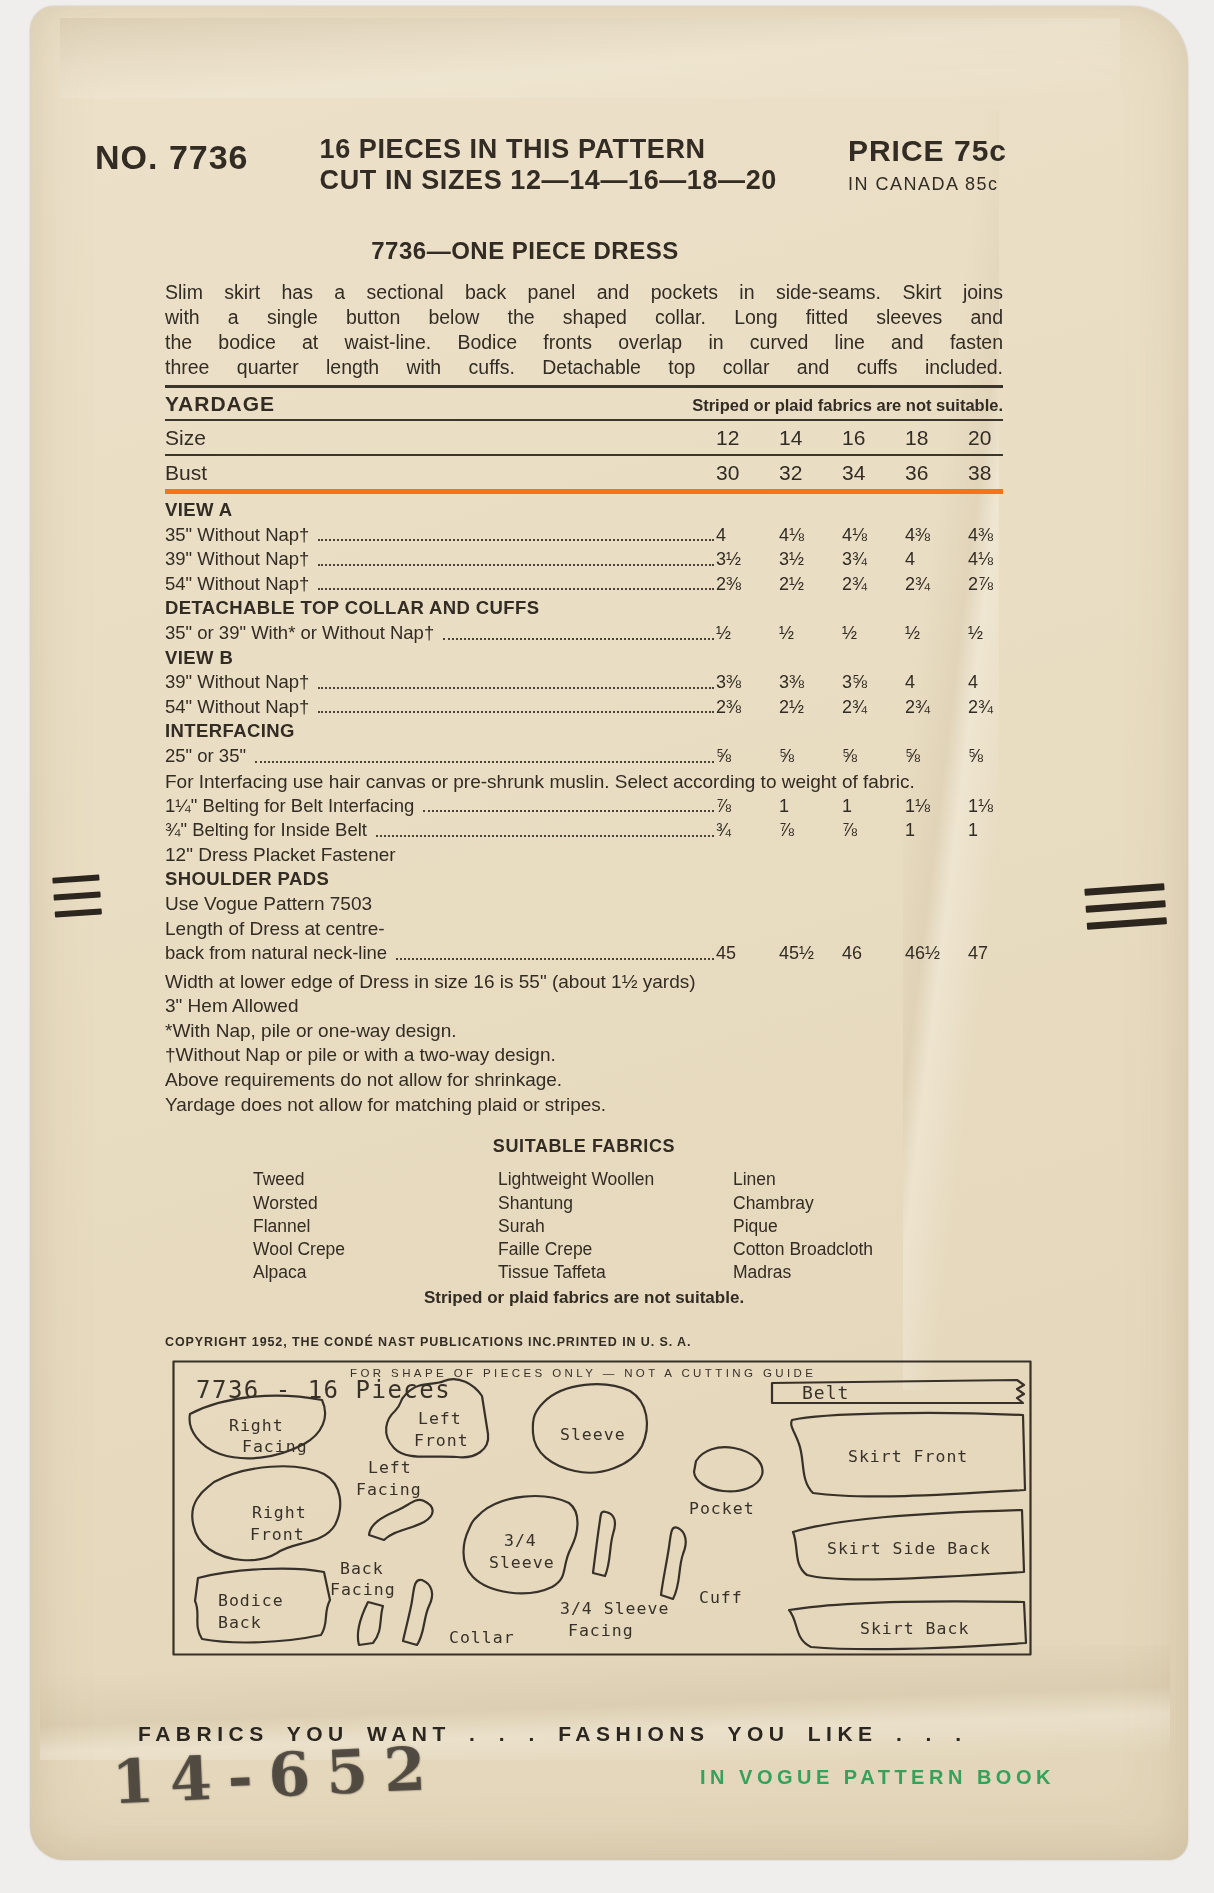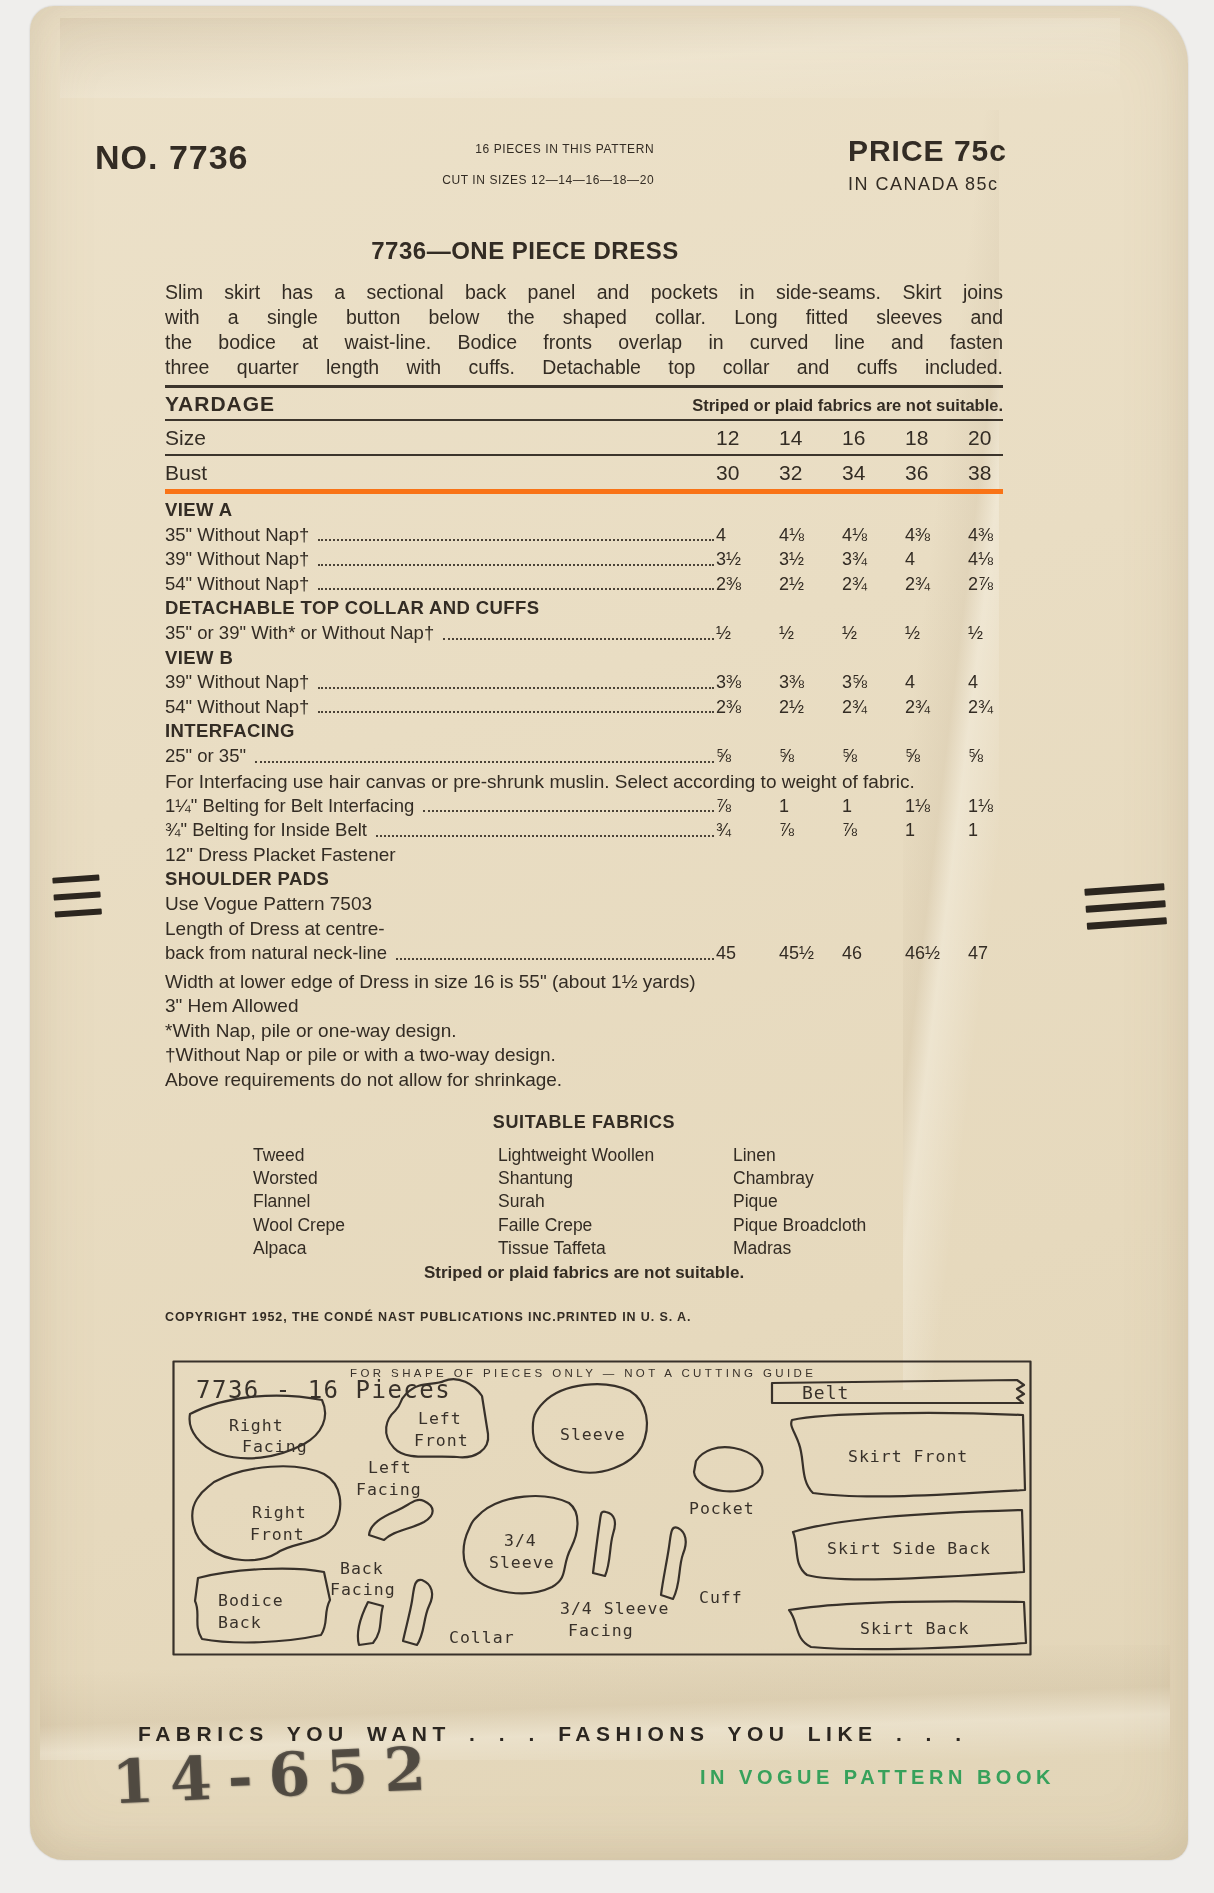--- a/index.html
+++ b/index.html
@@ -23,21 +23,21 @@
 
   .reg{position:absolute;transform:rotate(-4deg)}
   .reg i{display:block;background:#2c261f;border-radius:1px}
   .reg-left{left:54px;top:876px}
   .reg-left i{width:47px;height:6px;margin-bottom:11px}
   .reg-right{left:1086px;top:886px}
   .reg-right i{width:80px;height:7px;margin-bottom:10px}
 
   .hdr{position:absolute;left:95px;top:134px;width:912px;display:flex;justify-content:space-between;align-items:flex-start}
   .hdr .no{font-size:34px;font-weight:bold;letter-spacing:1px;margin-top:4px}
-  .hdr .mid{text-align:right;font-weight:normal;font-size:12px;line-height:31px;letter-spacing:.6px}
+  .hdr .mid{text-align:left;font-weight:bold;font-size:27px;line-height:31px;letter-spacing:.6px}
   .hdr .price-block{text-align:left;margin-top:0}
   .hdr .price{font-size:30px;font-weight:bold;letter-spacing:1px}
   .hdr .canada{font-size:18px;letter-spacing:1.5px;margin-top:6px}
 
   .ptitle{position:absolute;left:95px;top:237px;width:860px;text-align:center;font-size:24px;font-weight:bold;letter-spacing:.5px}
 
   .content{position:absolute;left:165px;top:280px;width:838px}
   .desc div{font-size:19.5px;line-height:25px;text-align:justify;text-align-last:justify;text-justify:inter-word}
 
   .yhead{display:flex;justify-content:space-between;align-items:baseline;
@@ -286,20 +286,21 @@
       <span>46½</span>
       <span>47</span>
     </span>
   </div>
 
   <div class="plain" style="margin-top:4px">Width at lower edge of Dress in size 16 is 55" (about 1½ yards)</div>
   <div class="plain">3" Hem Allowed</div>
   <div class="plain">*With Nap, pile or one-way design.</div>
   <div class="plain">†Without Nap or pile or with a two-way design.</div>
   <div class="plain">Above requirements do not allow for shrinkage.</div>
+  <div class="plain">Yardage does not allow for matching plaid or stripes.</div>
 
   <div class="fab">
     <div class="fabh">SUITABLE FABRICS</div>
     <div class="fabcols">
       <div class="c1">
         <div>Tweed</div>
         <div>Worsted</div>
         <div>Flannel</div>
         <div>Wool Crepe</div>
         <div>Alpaca</div>
@@ -308,21 +309,21 @@
         <div>Lightweight Woollen</div>
         <div>Shantung</div>
         <div>Surah</div>
         <div>Faille Crepe</div>
         <div>Tissue Taffeta</div>
       </div>
       <div class="c3">
         <div>Linen</div>
         <div>Chambray</div>
         <div>Pique</div>
-        <div>Pique Broadcloth</div>
+        <div>Cotton Broadcloth</div>
         <div>Madras</div>
       </div>
     </div>
     <div class="fabnote">Striped or plaid fabrics are not suitable.</div>
   </div>
 
   <div class="imprint">
     <span>COPYRIGHT 1952, THE CONDÉ NAST PUBLICATIONS INC.</span>
     <span>PRINTED IN U. S. A.</span>
   </div>

